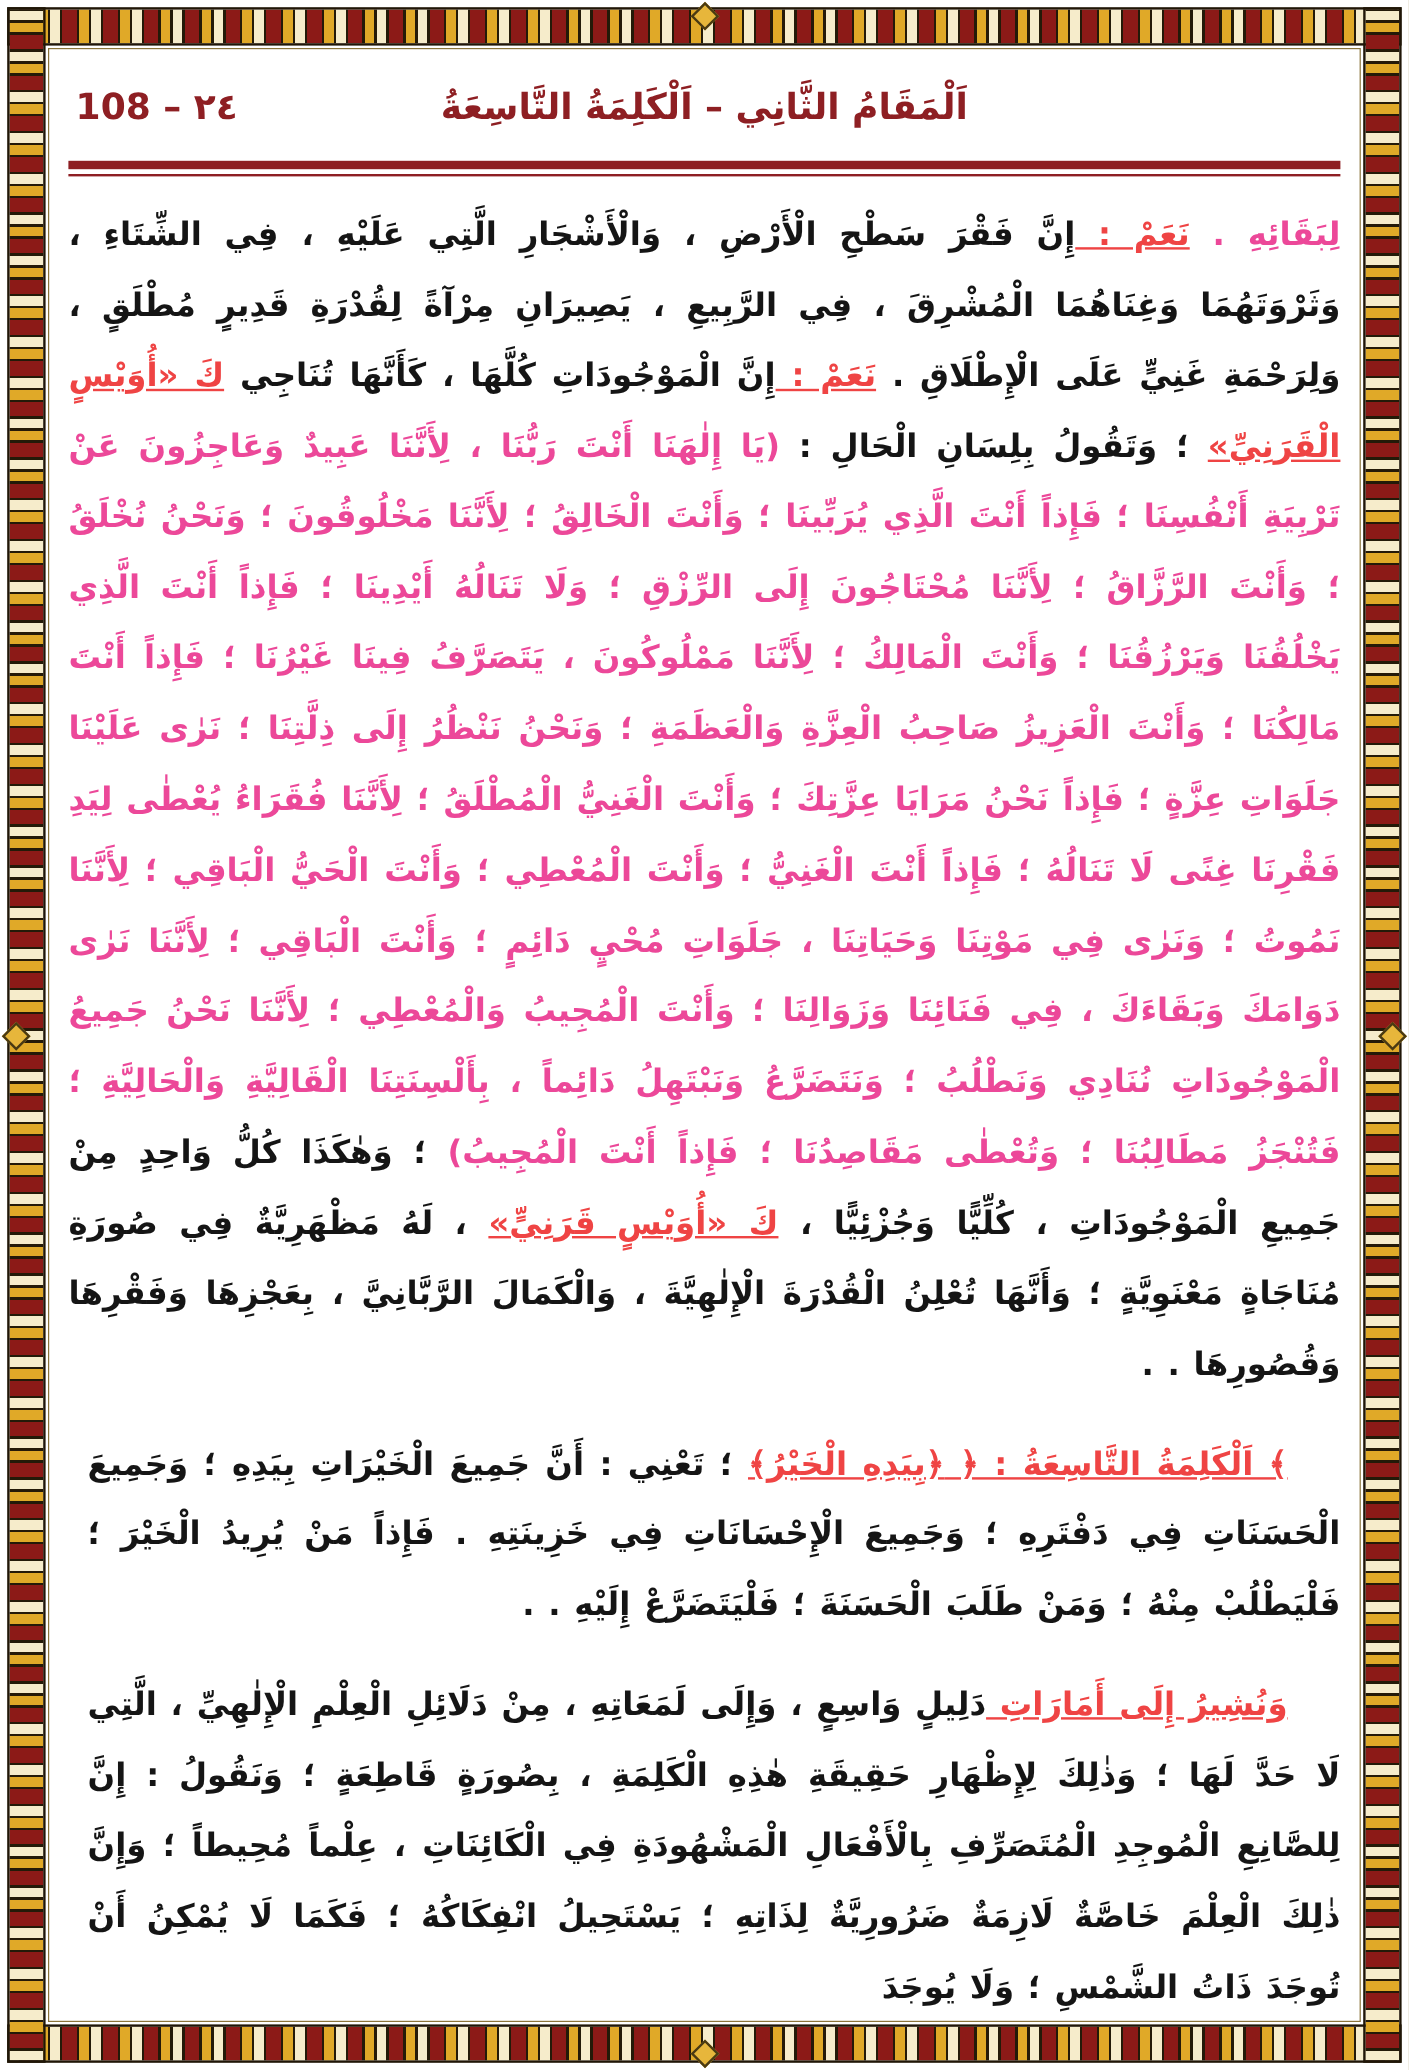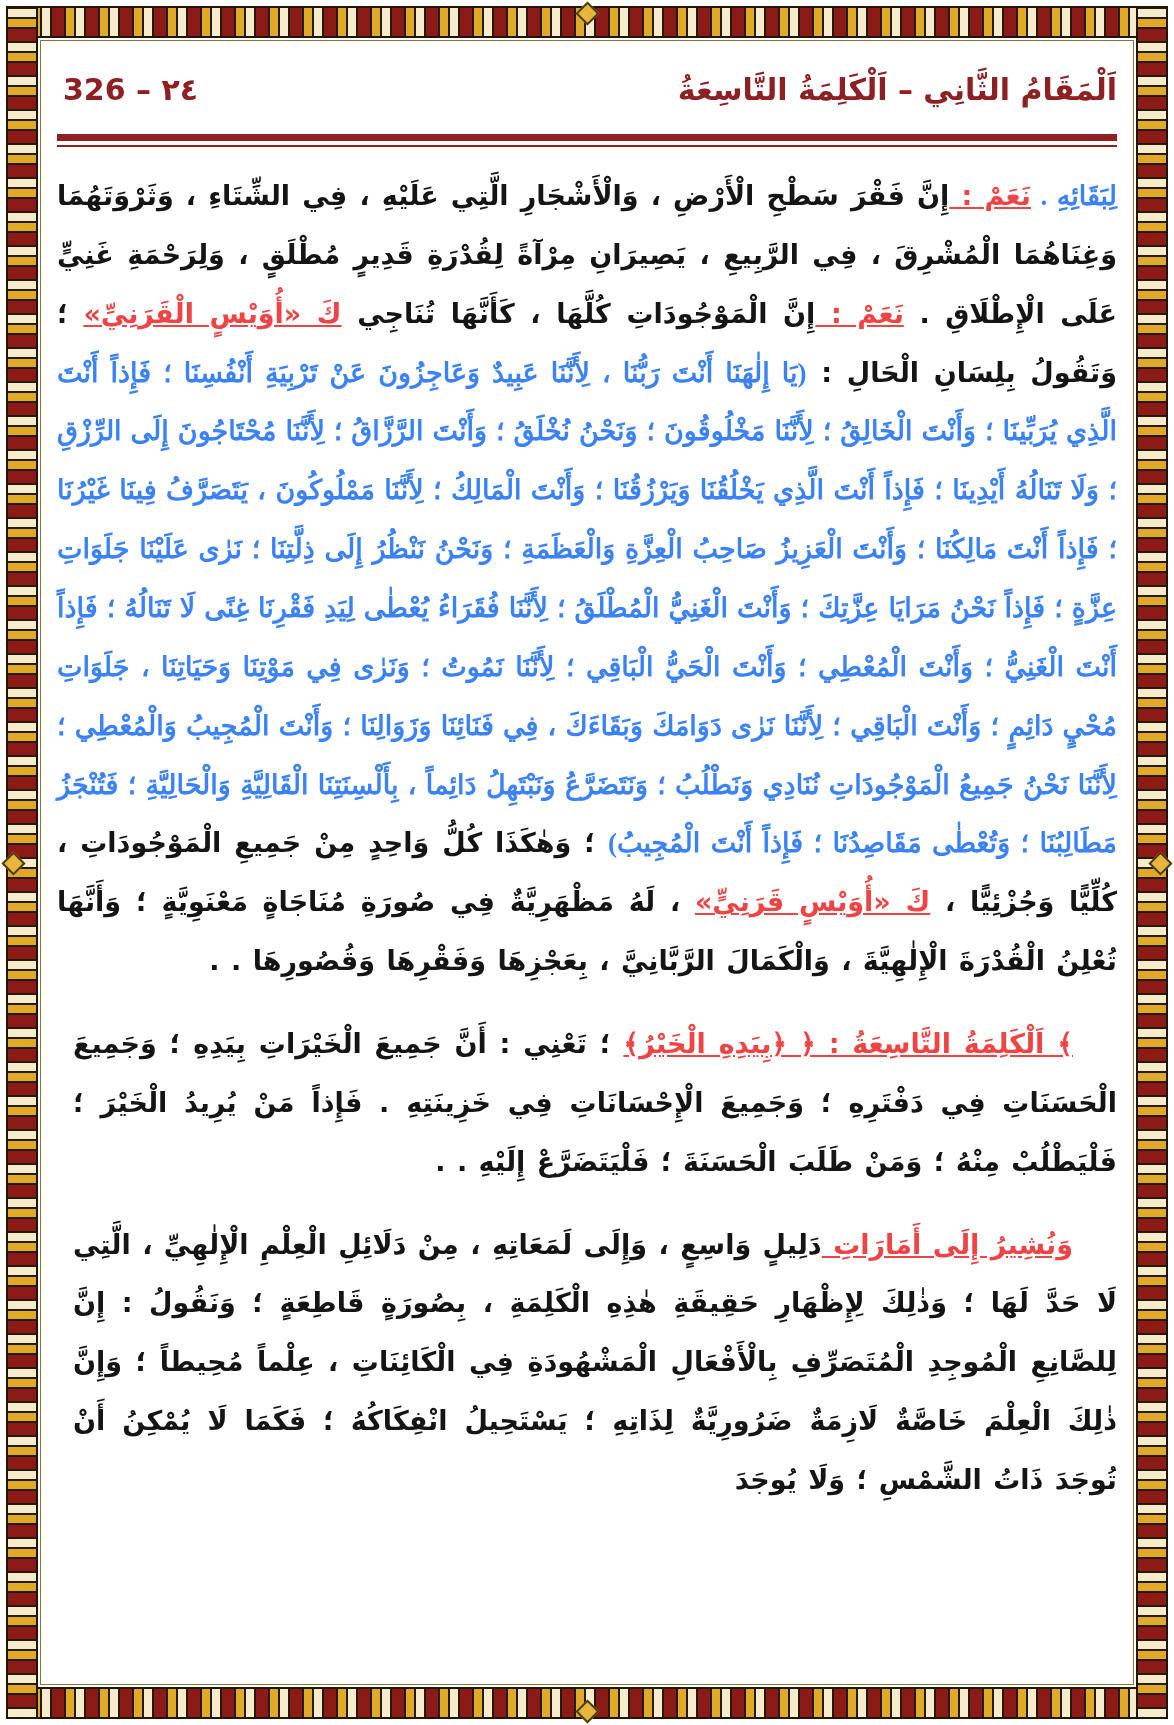--- a/index.html
+++ b/index.html
@@ -46,60 +46,60 @@
     padding:20px 13px 10px 13px;
     direction:rtl;
   }
   .header{position:relative;height:48px;margin-top:8px;}
   .page-number{
     position:absolute;left:6px;top:0;
     font-size:30px;font-weight:bold;color:#8e1f23;
     direction:rtl;letter-spacing:1px;
   }
   .page-title{
-    position:absolute;left:0;right:0;top:0;text-align:right;
+    position:absolute;left:0;right:0;top:0;text-align:center;
     font-size:30px;font-weight:bold;color:#8e1f23;
   }
   .double-rule{
     margin-top:14px;height:4px;
     border-top:7px solid #8e1f23;border-bottom:2px solid #8e1f23;
   }
   .body-text{margin-top:20px;}
   .para{
     margin:0 0 24px 0;
     font-size:27px;font-weight:bold;
     line-height:2.18;
     text-align:justify;text-justify:inter-word;
     color:#151515;
     word-spacing:2px;
   }
   .para.indent{text-indent:44px;margin-left:16px;}
   .run.ink{color:#151515;}
-  .run.maroon{color:#3b82f6;font-family:Liberation Serif, serif;}
+  .run.maroon{color:#ec4899;}
   .run.red{color:#ef4444;text-decoration:underline;}
 </style>
 </head>
 <body>
 
 <div class="page">
 
   <div class="strip h top"></div>
   <div class="strip h bottom"></div>
   <div class="strip v left"></div>
   <div class="strip v right"></div>
   <div class="gem top"></div>
   <div class="gem bottom"></div>
   <div class="gem left"></div>
   <div class="gem right"></div>
   <div class="inner-line"></div>
 
   <div class="content">
 
     <div class="header">
-      <div class="page-number">٢٤ – 326</div>
+      <div class="page-number">٢٤ – 108</div>
       <div class="page-title">اَلْمَقَامُ الثَّانِي – اَلْكَلِمَةُ التَّاسِعَةُ</div>
     </div>
 
     <div class="double-rule"></div>
 
     <div class="body-text">
       <p class="para"><span class="run maroon">لِبَقَائِهِ . </span><span class="run red">نَعَمْ : </span><span class="run ink">إِنَّ فَقْرَ سَطْحِ الْأَرْضِ ، وَالْأَشْجَارِ الَّتِي عَلَيْهِ ، فِي الشِّتَاءِ ، وَثَرْوَتَهُمَا وَغِنَاهُمَا الْمُشْرِقَ ، فِي الرَّبِيعِ ، يَصِيرَانِ مِرْآةً لِقُدْرَةِ قَدِيرٍ مُطْلَقٍ ، وَلِرَحْمَةِ غَنِيٍّ عَلَى الْإِطْلَاقِ . </span><span class="run red">نَعَمْ : </span><span class="run ink">إِنَّ الْمَوْجُودَاتِ كُلَّهَا ، كَأَنَّهَا تُنَاجِي </span><span class="run red">كَ «أُوَيْسٍ الْقَرَنِيِّ»</span><span class="run ink"> ؛ وَتَقُولُ بِلِسَانِ الْحَالِ : </span><span class="run maroon">(يَا إِلٰهَنَا أَنْتَ رَبُّنَا ، لِأَنَّنَا عَبِيدٌ وَعَاجِزُونَ عَنْ تَرْبِيَةِ أَنْفُسِنَا ؛ فَإِذاً أَنْتَ الَّذِي يُرَبِّينَا ؛ وَأَنْتَ الْخَالِقُ ؛ لِأَنَّنَا مَخْلُوقُونَ ؛ وَنَحْنُ نُخْلَقُ ؛ وَأَنْتَ الرَّزَّاقُ ؛ لِأَنَّنَا مُحْتَاجُونَ إِلَى الرِّزْقِ ؛ وَلَا تَنَالُهُ أَيْدِينَا ؛ فَإِذاً أَنْتَ الَّذِي يَخْلُقُنَا وَيَرْزُقُنَا ؛ وَأَنْتَ الْمَالِكُ ؛ لِأَنَّنَا مَمْلُوكُونَ ، يَتَصَرَّفُ فِينَا غَيْرُنَا ؛ فَإِذاً أَنْتَ مَالِكُنَا ؛ وَأَنْتَ الْعَزِيزُ صَاحِبُ الْعِزَّةِ وَالْعَظَمَةِ ؛ وَنَحْنُ نَنْظُرُ إِلَى ذِلَّتِنَا ؛ نَرٰى عَلَيْنَا جَلَوَاتِ عِزَّةٍ ؛ فَإِذاً نَحْنُ مَرَايَا عِزَّتِكَ ؛ وَأَنْتَ الْغَنِيُّ الْمُطْلَقُ ؛ لِأَنَّنَا فُقَرَاءُ يُعْطٰى لِيَدِ فَقْرِنَا غِنًى لَا تَنَالُهُ ؛ فَإِذاً أَنْتَ الْغَنِيُّ ؛ وَأَنْتَ الْمُعْطِي ؛ وَأَنْتَ الْحَيُّ الْبَاقِي ؛ لِأَنَّنَا نَمُوتُ ؛ وَنَرٰى فِي مَوْتِنَا وَحَيَاتِنَا ، جَلَوَاتِ مُحْيٍ دَائِمٍ ؛ وَأَنْتَ الْبَاقِي ؛ لِأَنَّنَا نَرٰى دَوَامَكَ وَبَقَاءَكَ ، فِي فَنَائِنَا وَزَوَالِنَا ؛ وَأَنْتَ الْمُجِيبُ وَالْمُعْطِي ؛ لِأَنَّنَا نَحْنُ جَمِيعُ الْمَوْجُودَاتِ نُنَادِي وَنَطْلُبُ ؛ وَنَتَضَرَّعُ وَنَبْتَهِلُ دَائِماً ، بِأَلْسِنَتِنَا الْقَالِيَّةِ وَالْحَالِيَّةِ ؛ فَتُنْجَزُ مَطَالِبُنَا ؛ وَتُعْطٰى مَقَاصِدُنَا ؛ فَإِذاً أَنْتَ الْمُجِيبُ)</span><span class="run ink"> ؛ وَهٰكَذَا كُلُّ وَاحِدٍ مِنْ جَمِيعِ الْمَوْجُودَاتِ ، كُلِّيًّا وَجُزْئِيًّا ، </span><span class="run red">كَ «أُوَيْسٍ قَرَنِيٍّ»</span><span class="run ink"> ، لَهُ مَظْهَرِيَّةٌ فِي صُورَةِ مُنَاجَاةٍ مَعْنَوِيَّةٍ ؛ وَأَنَّهَا تُعْلِنُ الْقُدْرَةَ الْإِلٰهِيَّةَ ، وَالْكَمَالَ الرَّبَّانِيَّ ، بِعَجْزِهَا وَفَقْرِهَا وَقُصُورِهَا . .</span></p>
       <p class="para indent"><span class="run red">﴾ اَلْكَلِمَةُ التَّاسِعَةُ : ﴿ </span><span class="run red">﴿بِيَدِهِ الْخَيْرُ﴾</span><span class="run ink"> ؛ تَعْنِي : أَنَّ جَمِيعَ الْخَيْرَاتِ بِيَدِهِ ؛ وَجَمِيعَ الْحَسَنَاتِ فِي دَفْتَرِهِ ؛ وَجَمِيعَ الْإِحْسَانَاتِ فِي خَزِينَتِهِ . فَإِذاً مَنْ يُرِيدُ الْخَيْرَ ؛ فَلْيَطْلُبْ مِنْهُ ؛ وَمَنْ طَلَبَ الْحَسَنَةَ ؛ فَلْيَتَضَرَّعْ إِلَيْهِ . .</span></p>
       <p class="para indent"><span class="run red">وَنُشِيرُ إِلَى أَمَارَاتِ </span><span class="run ink">دَلِيلٍ وَاسِعٍ ، وَإِلَى لَمَعَاتِهِ ، مِنْ دَلَائِلِ الْعِلْمِ الْإِلٰهِيِّ ، الَّتِي لَا حَدَّ لَهَا ؛ وَذٰلِكَ لِإِظْهَارِ حَقِيقَةِ هٰذِهِ الْكَلِمَةِ ، بِصُورَةٍ قَاطِعَةٍ ؛ وَنَقُولُ : إِنَّ لِلصَّانِعِ الْمُوجِدِ الْمُتَصَرِّفِ بِالْأَفْعَالِ الْمَشْهُودَةِ فِي الْكَائِنَاتِ ، عِلْماً مُحِيطاً ؛ وَإِنَّ ذٰلِكَ الْعِلْمَ خَاصَّةٌ لَازِمَةٌ ضَرُورِيَّةٌ لِذَاتِهِ ؛ يَسْتَحِيلُ انْفِكَاكُهُ ؛ فَكَمَا لَا يُمْكِنُ أَنْ تُوجَدَ ذَاتُ الشَّمْسِ ؛ وَلَا يُوجَدَ</span></p>
     </div>

